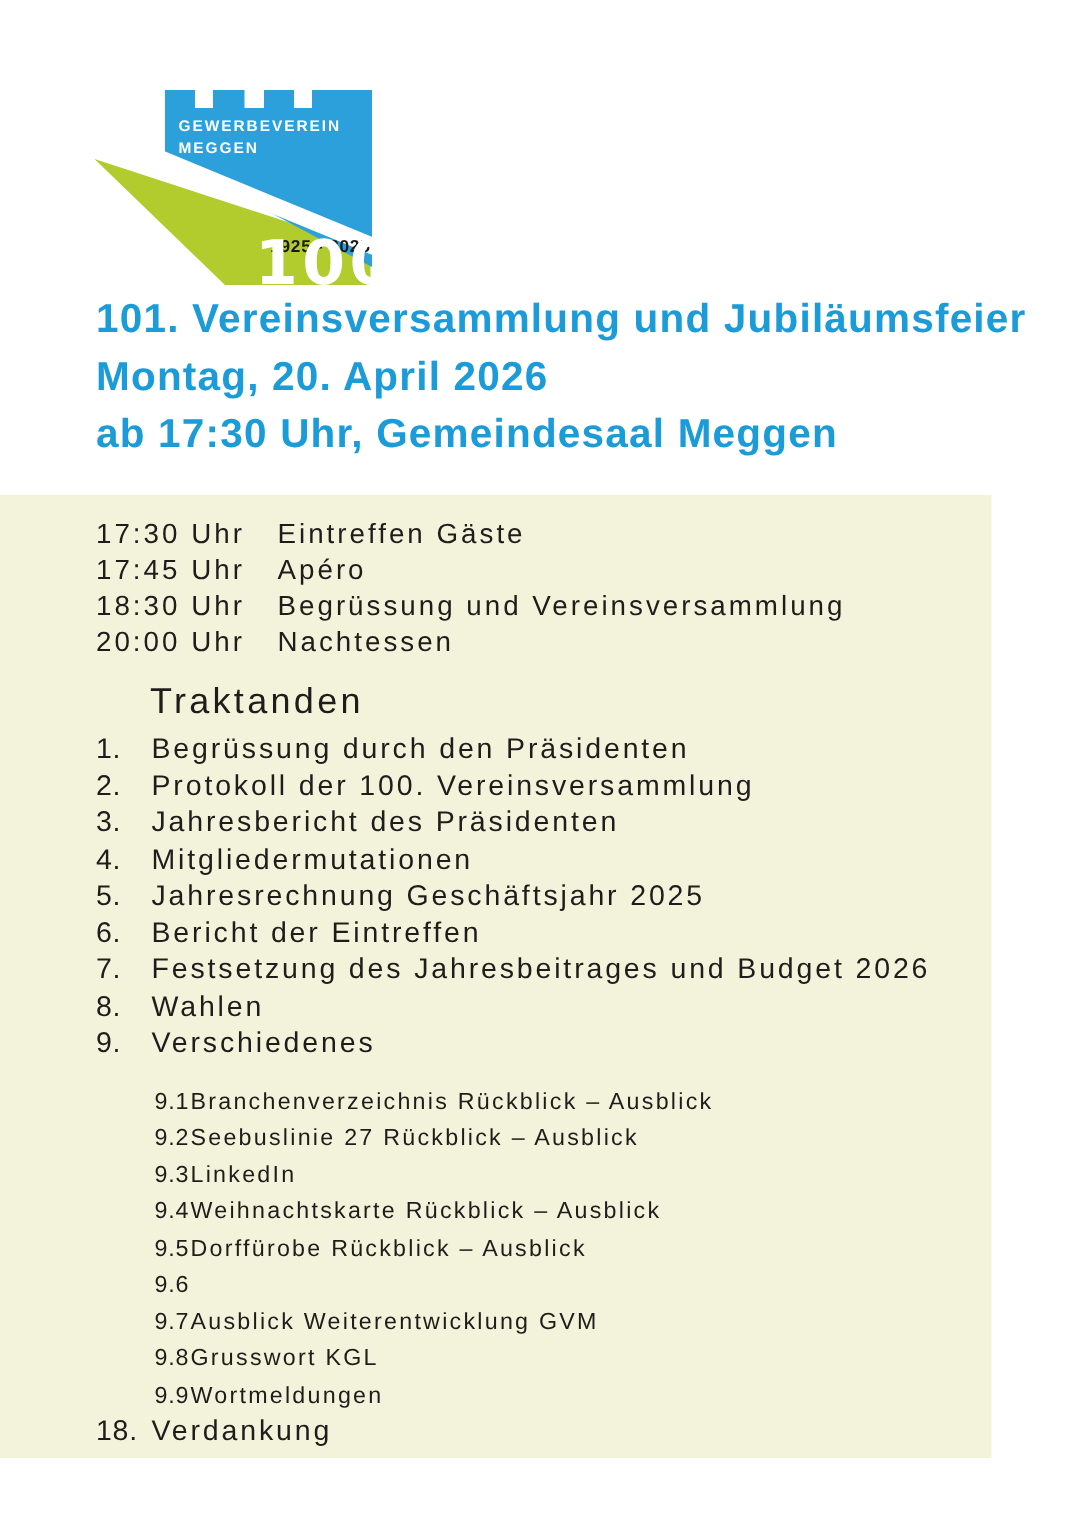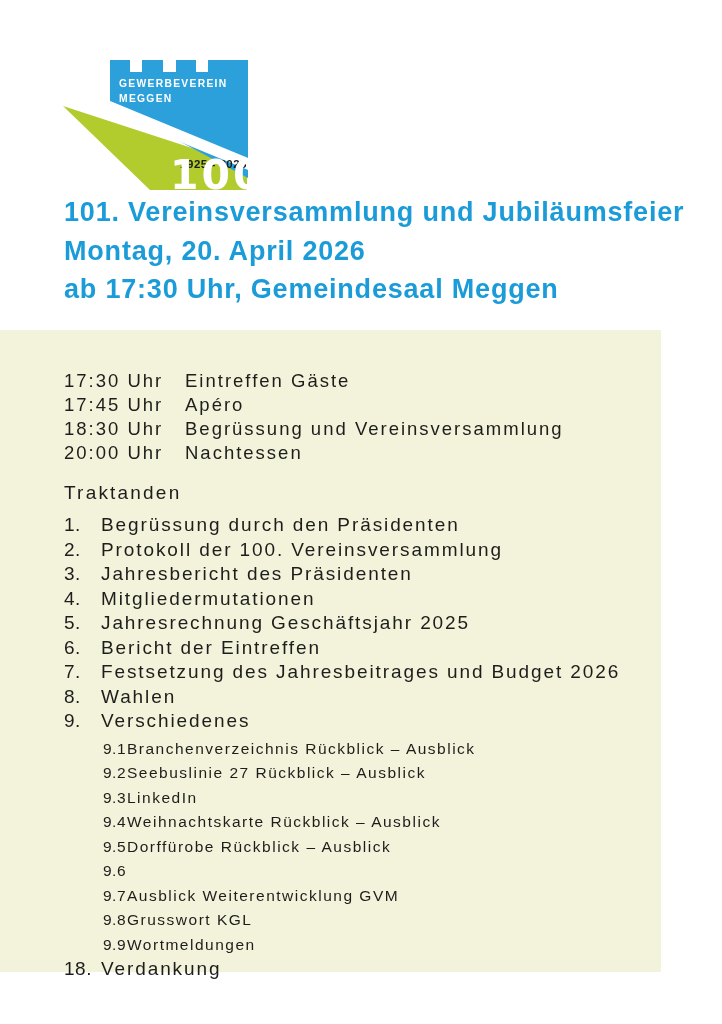--- a/index.html
+++ b/index.html
@@ -35,54 +35,53 @@
     white-space:nowrap;
   }
   .panel{
     position:absolute;
     left:0; top:330px;
     width:661px; height:642px;
     background:var(--panel-bg);
   }
   .schedule{
     padding-top:14px;
-    margin-top:25px;
   }
   .s-row{
     display:flex;
     padding-left:64px;
     height:24px;
     line-height:24px;
     font-size:18.5px;
     letter-spacing:2px;
     white-space:nowrap;
   }
   .s-time{ width:121px; flex:0 0 121px; }
   .agenda-title{
     margin-top:16px;
-    padding-left:64px;
+    padding-left:100px;
     height:24px;
     line-height:24px;
-    font-size:19px;
+    font-size:24px;
     letter-spacing:2.2px;
   }
   .agenda{
     margin-top:8px;
   }
   .a-row{
     display:flex;
     padding-left:64px;
     height:24.5px;
     line-height:24.5px;
     font-size:19px;
     letter-spacing:1.9px;
     white-space:nowrap;
   }
   .a-num{ width:37px; flex:0 0 37px; letter-spacing:0.5px; }
-  .sub-list{ margin-top:3px; }
+  .sub-list{ margin-top:14px; }
   .sub-row{
     display:flex;
     padding-left:103px;
     height:24.5px;
     line-height:24.5px;
     font-size:15.5px;
     letter-spacing:1.5px;
     white-space:nowrap;
   }
   .sub-num{ width:24px; flex:0 0 24px; letter-spacing:0.5px; }

